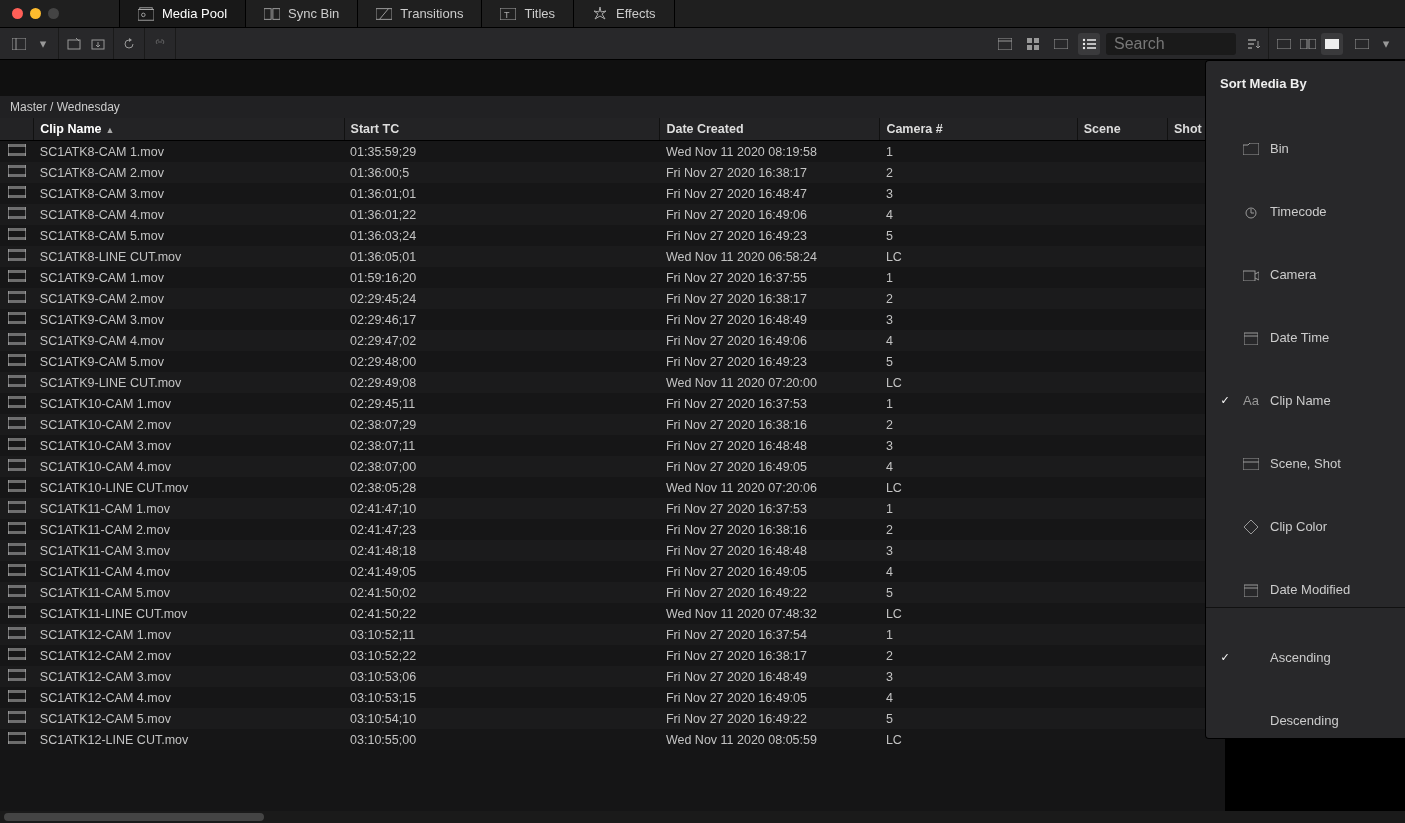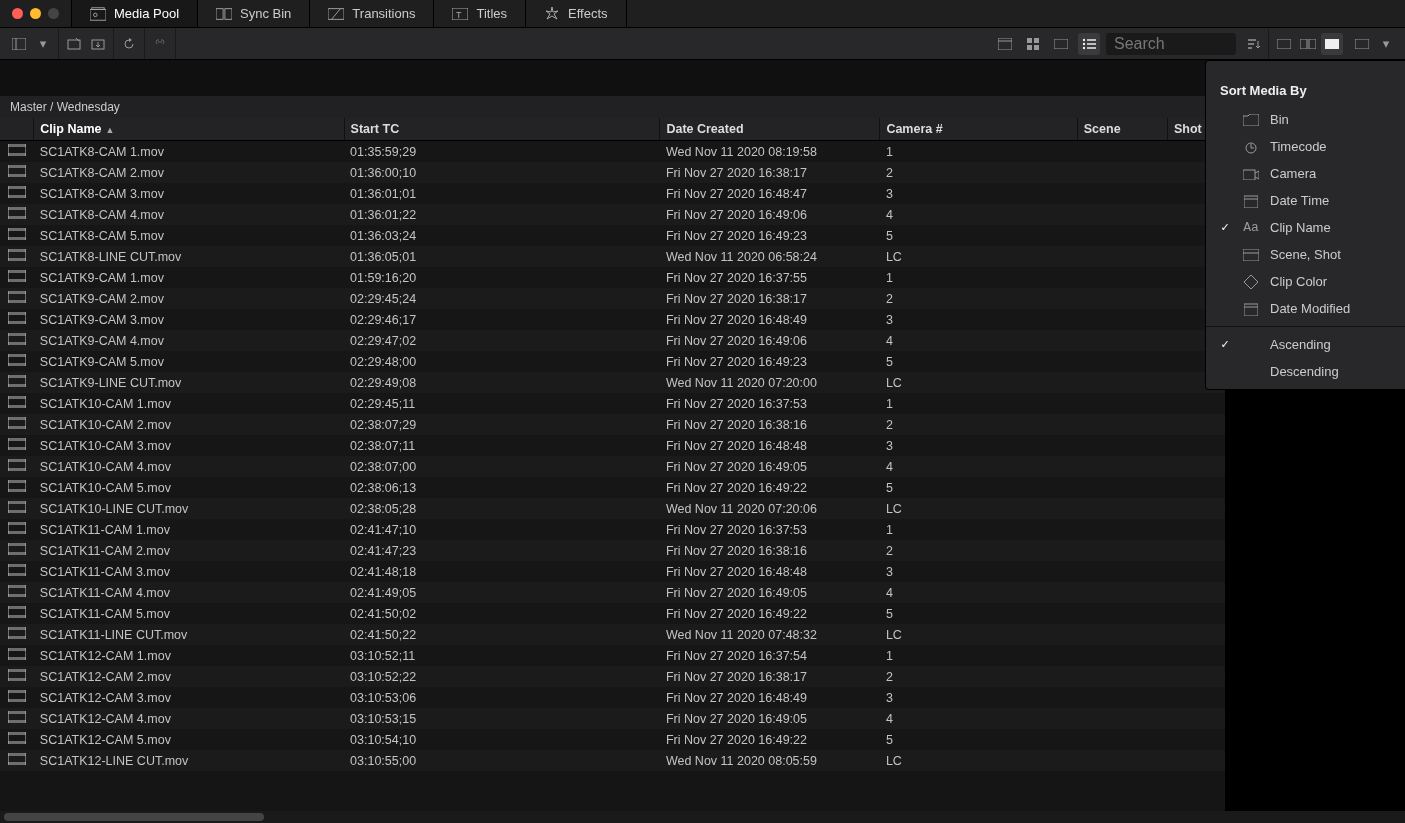--- a/index.html
+++ b/index.html
@@ -166,29 +166,30 @@
     border: 1px solid #000;
     border-right: none;
     border-radius: 4px 0 0 4px;
     z-index: 5;
     padding-bottom: 4px;
   }
   .sort-panel h3 {
     font-size: 13px;
     font-weight: 600;
     color: #eee;
-    padding: 22px 14px 8px;
+    padding: 15px 14px 8px;
   }
   .sort-item {
     display: flex;
     align-items: center;
     gap: 10px;
     padding: 6px 12px;
     color: #ccc;
     cursor: pointer;
+    margin-top: 36px;
   }
   .sort-item .check {
     width: 14px;
     text-align: center;
     color: #fff;
     font-size: 11px;
   }
   .sort-item .sicon {
     width: 18px;
     display: inline-flex;
@@ -240,21 +241,21 @@
 </style>
 </head>
 <body>
 
 <div class="top-tabs">
   <div class="traffic-lights">
     <div class="traffic-light tl-red"></div>
     <div class="traffic-light tl-yellow"></div>
     <div class="traffic-light tl-green"></div>
   </div>
-  <div id="tabs-host" style="display: flex; height: 100%;">
+  <div id="tabs-host" style="display: flex; height: 100%; margin-left: 48px;">
       <div class="top-tab active">
         <span class="tab-icon">
           <svg width="18" height="14" viewBox="0 0 18 14">
             <rect x="0" y="2" width="18" height="12" fill="none" stroke="currentColor"></rect>
             <rect x="2" y="0" width="14" height="2" fill="none" stroke="currentColor"></rect>
             <circle cx="6" cy="8" r="2" fill="none" stroke="currentColor"></circle>
           </svg>
         </span>
         <span>Media Pool</span>
       </div>
@@ -439,21 +440,21 @@
           <td></td>
           <td></td>
         </tr>
         <tr>
           <td class="clip-icon-cell"><svg width="18" height="12" viewBox="0 0 18 12">
               <rect x="0" y="0" width="18" height="12" fill="none" stroke="currentColor"></rect>
               <line x1="0" y1="2" x2="18" y2="2" stroke="currentColor"></line>
               <line x1="0" y1="10" x2="18" y2="10" stroke="currentColor"></line>
             </svg></td>
           <td>SC1ATK8-CAM 2.mov</td>
-          <td>01:36:00;10</td>
+          <td>01:36:00;5</td>
           <td>Fri Nov 27 2020 16:38:17</td>
           <td>2</td>
           <td></td>
           <td></td>
           <td></td>
           <td></td>
         </tr>
         <tr>
           <td class="clip-icon-cell"><svg width="18" height="12" viewBox="0 0 18 12">
               <rect x="0" y="0" width="18" height="12" fill="none" stroke="currentColor"></rect>
@@ -652,35 +653,20 @@
         <tr>
           <td class="clip-icon-cell"><svg width="18" height="12" viewBox="0 0 18 12">
               <rect x="0" y="0" width="18" height="12" fill="none" stroke="currentColor"></rect>
               <line x1="0" y1="2" x2="18" y2="2" stroke="currentColor"></line>
               <line x1="0" y1="10" x2="18" y2="10" stroke="currentColor"></line>
             </svg></td>
           <td>SC1ATK10-CAM 4.mov</td>
           <td>02:38:07;00</td>
           <td>Fri Nov 27 2020 16:49:05</td>
           <td>4</td>
-          <td></td>
-          <td></td>
-          <td></td>
-          <td></td>
-        </tr>
-        <tr>
-          <td class="clip-icon-cell"><svg width="18" height="12" viewBox="0 0 18 12">
-              <rect x="0" y="0" width="18" height="12" fill="none" stroke="currentColor"></rect>
-              <line x1="0" y1="2" x2="18" y2="2" stroke="currentColor"></line>
-              <line x1="0" y1="10" x2="18" y2="10" stroke="currentColor"></line>
-            </svg></td>
-          <td>SC1ATK10-CAM 5.mov</td>
-          <td>02:38:06;13</td>
-          <td>Fri Nov 27 2020 16:49:22</td>
-          <td>5</td>
           <td></td>
           <td></td>
           <td></td>
           <td></td>
         </tr>
         <tr>
           <td class="clip-icon-cell"><svg width="18" height="12" viewBox="0 0 18 12">
               <rect x="0" y="0" width="18" height="12" fill="none" stroke="currentColor"></rect>
               <line x1="0" y1="2" x2="18" y2="2" stroke="currentColor"></line>
               <line x1="0" y1="10" x2="18" y2="10" stroke="currentColor"></line>
@@ -919,21 +905,21 @@
           <svg width="14" height="14" viewBox="0 0 14 14">
             <rect x="0" y="2" width="14" height="12" fill="none" stroke="currentColor"></rect>
             <line x1="0" y1="5" x2="14" y2="5" stroke="currentColor"></line>
           </svg>
         </span>
         <span>Date Time</span>
       </div>
       <div class="sort-item">
         <span class="check">✓</span>
         <span class="sicon">
-          <span style="font-family:Liberation Mono, monospace;font-size:13px">Aa</span>
+          <span style="font-family:Liberation Sans, sans-serif;font-size:13px">Aa</span>
         </span>
         <span>Clip Name</span>
       </div>
       <div class="sort-item">
         <span class="check"></span>
         <span class="sicon">
           <svg width="16" height="12" viewBox="0 0 16 12">
             <rect x="0" y="0" width="16" height="12" fill="none" stroke="currentColor"></rect>
             <line x1="0" y1="4" x2="16" y2="4" stroke="currentColor"></line>
           </svg>

